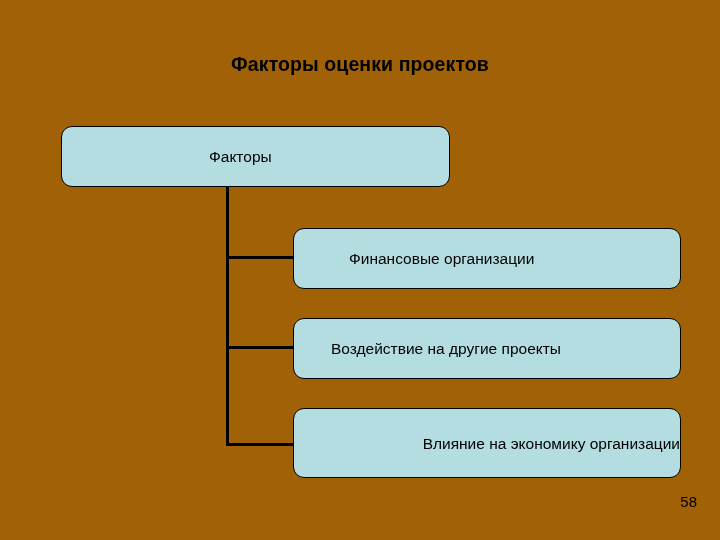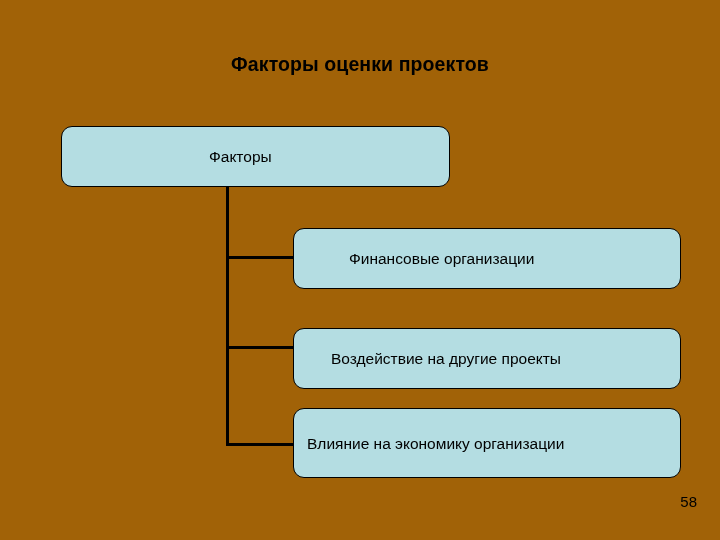--- a/index.html
+++ b/index.html
@@ -64,30 +64,30 @@
     height: 61px;
   }
   #node-child-0 .node-label {
     padding-left: 55px;
   }
   #node-child-1 {
     left: 293px;
     top: 318px;
     width: 388px;
     height: 61px;
-    margin-top: 10px;
   }
   #node-child-1 .node-label {
     padding-left: 37px;
   }
   #node-child-2 {
     left: 293px;
     top: 408px;
     width: 388px;
     height: 70px;
+    justify-content: flex-end;
   }
   #node-child-2 .node-label {
     padding-left: 13px;
   }
   
   .conn-v {
     position: absolute;
     background: #000000;
     left: 226px;
     top: 186px;

